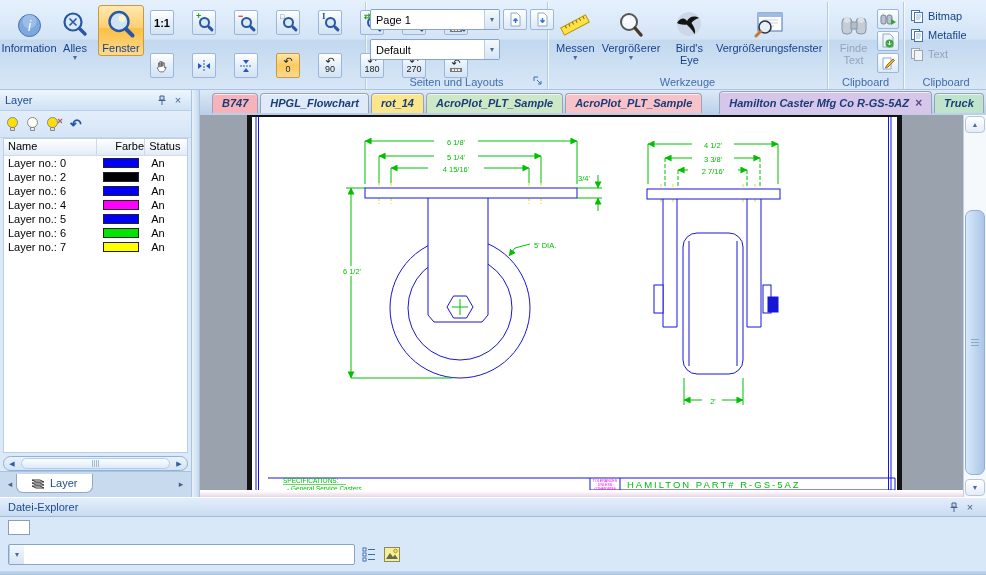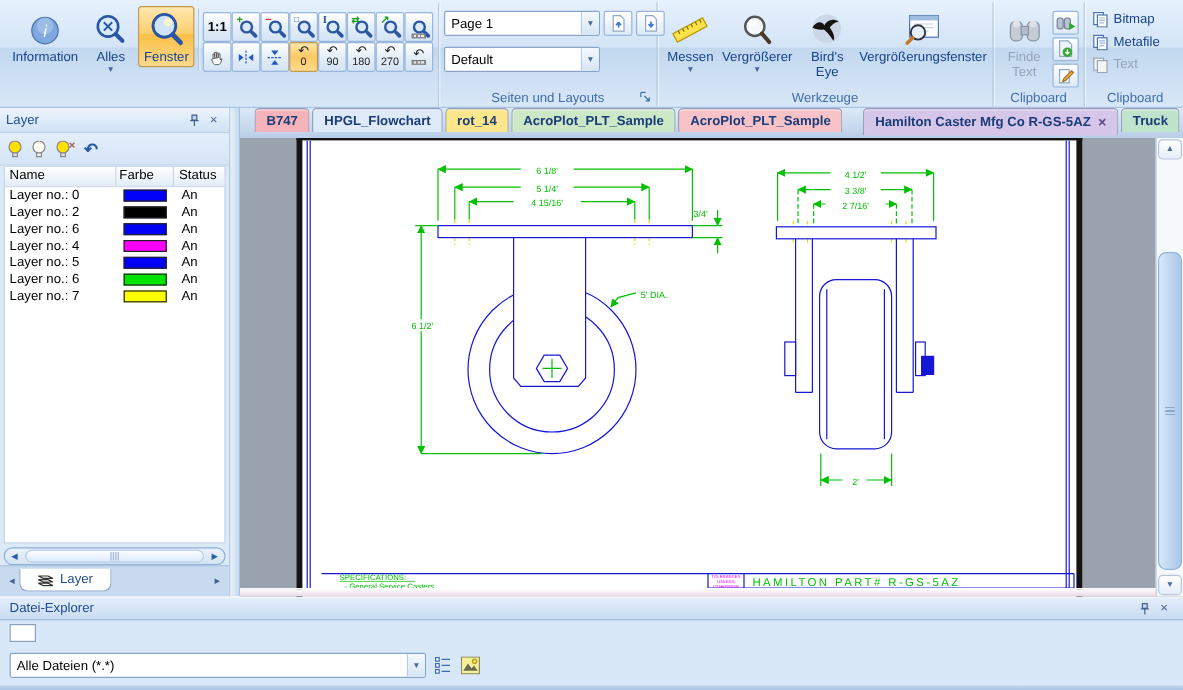--- a/index.html
+++ b/index.html
@@ -9,21 +9,21 @@
   .ribbon { height:90px; display:flex; background:linear-gradient(#e6f1fd 0%,#d3e4f6 44%,#c2d8ef 45%,#d8e7f7 100%); border-bottom:1px solid #a9c4e2; padding:2px 0 0 2px; }
   .rgroup { position:relative; flex:none; padding:3px 4px 16px 4px; border-right:1px solid #b3cae4; box-shadow:1px 0 0 rgba(255,255,255,.7); display:flex; align-items:flex-start; }
   .glabel { position:absolute; bottom:1px; left:0; right:0; text-align:center; color:#3f6dad; font-size:11px; }
   .bb { display:flex; flex-direction:column; align-items:center; padding:3px 5px 1px; border-radius:3px; border:1px solid transparent; min-width:46px; cursor:default; }
   .bb .bicon { height:32px; display:flex; align-items:center; justify-content:center; }
   .bb .blabel { font-size:11px; line-height:12px; text-align:center; color:#15428b; margin-top:1px; }
   .bb.active { background:linear-gradient(#ffe8b0,#fccf6e 45%,#fbbf45 46%,#fdd98e); border-color:#c79b43; }
   .bb.disabled .blabel { color:#94a4b8; }
   .ddarr { font-size:8px; color:#4a6a9c; line-height:7px; }
   .vsep { width:1px; background:#b3cae4; box-shadow:1px 0 0 rgba(255,255,255,.7); margin:2px 3px 14px 3px; align-self:stretch; }
-  .sgrid { display:grid; grid-template-columns:repeat(8,24px); grid-auto-rows:25px; gap:0; margin-top:5px; }
+  .sgrid { display:grid; grid-template-columns:repeat(8,24px); grid-auto-rows:25px; gap:18px; margin-top:5px; }
   .sb { border:1px solid #9ab6dd; border-radius:2px; background:linear-gradient(#ffffff,#e2edf8 55%,#d4e4f4); display:flex; align-items:center; justify-content:center; font-size:10px; color:#1c3f7e; position:relative; cursor:default; }
   .sb.active { background:linear-gradient(#ffe6a9,#fcca61 50%,#fdda8f); border-color:#c79b43; }
   .ratio { font-weight:bold; color:#000; font-size:11px; }
   .mag { width:11px; height:11px; border:2px solid #2a56a4; border-radius:50%; background:#d9eafa; position:relative; }
   .mag:after { content:""; position:absolute; width:7px; height:3px; background:#2a56a4; border-radius:2px; transform:rotate(45deg); right:-6px; bottom:-4px; }
   .badge { position:absolute; top:1px; left:3px; font-size:9px; font-weight:bold; line-height:9px; }
   .bplus{color:#1ca21c}.bminus{color:#d22}.bblue{color:#2a56a4;font-size:7px}.bi{color:#2a56a4;font-family:"Liberation Serif",serif}.barr{color:#1ca21c;font-size:8px}
   .rotb { display:flex; flex-direction:column; align-items:center; line-height:9px; }
   .rotb .ra { font-size:11px; color:#222; line-height:8px; }
   .rotb .rn { font-size:9px; color:#222; }
@@ -58,21 +58,21 @@
   .hscroll .a { width:16px; text-align:center; font-size:7px; color:#2b5fa8; }
   .hscroll .thumb { flex:1; height:11px; margin:0 1px; border-radius:6px; background:linear-gradient(#fdfeff,#dceafa); border:1px solid #b5cce8; display:flex; align-items:center; justify-content:center; gap:1px; }
   .hscroll .thumb i { width:1px; height:7px; background:#9fb8d8; }
   .ptabs { flex:1; display:flex; align-items:stretch; background:#c7daee; border-top:1px solid #aac2de; padding:2px 4px 4px; }
   .ptabs .nav { width:12px; display:flex; align-items:center; justify-content:center; color:#44618e; font-size:9px; }
   .ptab { display:flex; align-items:center; gap:5px; background:#fff; border:1px solid #8fa8c8; border-top:none; border-radius:0 0 7px 7px; padding:0 14px; color:#1d4b8f; }
   .splitter { width:8px; flex:none; background:linear-gradient(90deg,#e8f1fb,#c7daee); border-right:1px solid #a9c4e2; }
   .doc-area { flex:1; display:flex; flex-direction:column; min-width:0; }
 
   
-  .tabbar { height:25px; display:flex; align-items:flex-start; background:linear-gradient(#dce9f7,#b9cfe8); padding-left:12px; }
+  .tabbar { height:25px; display:flex; align-items:center; background:linear-gradient(#dce9f7,#b9cfe8); padding-left:12px;font-style:italic; }
   .dtab { height:20px; display:flex; align-items:center; gap:6px; padding:0 9px; border:1px solid #98a2bc; border-bottom:none; border-radius:4px 4px 0 0; margin-right:2px; font-weight:bold; color:#1a3c78; white-space:nowrap; box-shadow:inset 0 1px 0 rgba(255,255,255,.65); }
   .dtab.active { height:23px; }
   .tclose { font-weight:bold; color:#5a4a80; font-size:12px; line-height:10px; }
   .tabmenu { margin-left:auto; margin-right:30px; align-self:center; color:#2b4a7e; font-size:8px; }
 
   
   .viewport { position:relative; flex:1; background:#9aa2ae; overflow:hidden; }
   .page { position:absolute; left:47px; top:0; width:655px; height:470px; background:#fff; border-left:5px solid #141414; border-right:5px solid #141414; border-top:2px solid #141414; }
   .vscroll { position:absolute; right:0; top:0; bottom:0; width:23px; background:#f6f9fc; border-left:1px solid #c0cfe2; }
   .vbtn { position:absolute; left:1px; right:1px; height:17px; border:1px solid #b5c6dd; border-radius:4px; background:linear-gradient(#ffffff,#e4edf8); color:#4a6a9c; font-size:7px; display:flex; align-items:center; justify-content:center; }
@@ -384,21 +384,21 @@
             <circle cx="6.5" cy="5.5" r="5" fill="#ffe000" stroke="#888"></circle>
             <path d="M4.5 10.5h4v3h-4z" fill="#ddd" stroke="#888"></path>
             <path d="M12 2l4 4M16 2l-4 4" stroke="#a66" stroke-width="1.2"></path>
           </svg>
       </span>
       <span style="color:#2456a8;font-weight:bold;font-size:14px">↶</span>
     </div>
     <div class="ltable">
       <div class="lhead">
         <div class="c-name">Name</div>
-        <div class="c-farbe" style="display:block;padding-left:2px">Farbe</div>
+        <div class="c-farbe" style="display:block;padding-left:18px">Farbe</div>
         <div class="c-status" style="border-right:none">Status</div>
       </div>
       <div class="lrow">
           <div class="c-name">Layer no.: 0</div>
           <div class="c-farbe">
             <span class="swatch" style="background: rgb(0, 0, 248);"></span>
           </div>
           <div class="c-status">An</div>
         </div>
       <div class="lrow">
@@ -613,21 +613,20 @@
           <path d="M3 1h4v4H3z" fill="#c8d8ec" stroke="#44618e"></path>
           <path d="M1.5 5.5h7M5 5.5V10" stroke="#44618e" fill="none"></path>
         </svg>
     </span>
     <span class="ticon">×</span>
   </div>
   <div class="fxbody">
     <div class="treebox"></div>
     <div class="fxrow">
       <div class="combo fxcombo">
-        <span class="cval">Alle Dateien (*.*)</span>
         <span class="carr">▾</span>
       </div>
       <div class="fxbtn">
         <svg width="14" height="15" viewBox="0 0 14 15">
             <rect x="1" y="1" width="3" height="3" fill="#fff" stroke="#3e6cac"></rect>
             <rect x="1" y="6" width="3" height="3" fill="#fff" stroke="#3e6cac"></rect>
             <rect x="1" y="11" width="3" height="3" fill="#fff" stroke="#3e6cac"></rect>
             <path d="M6 2.5h7M6 7.5h7M6 12.5h7" stroke="#3e6cac"></path>
           </svg>
       </div>

